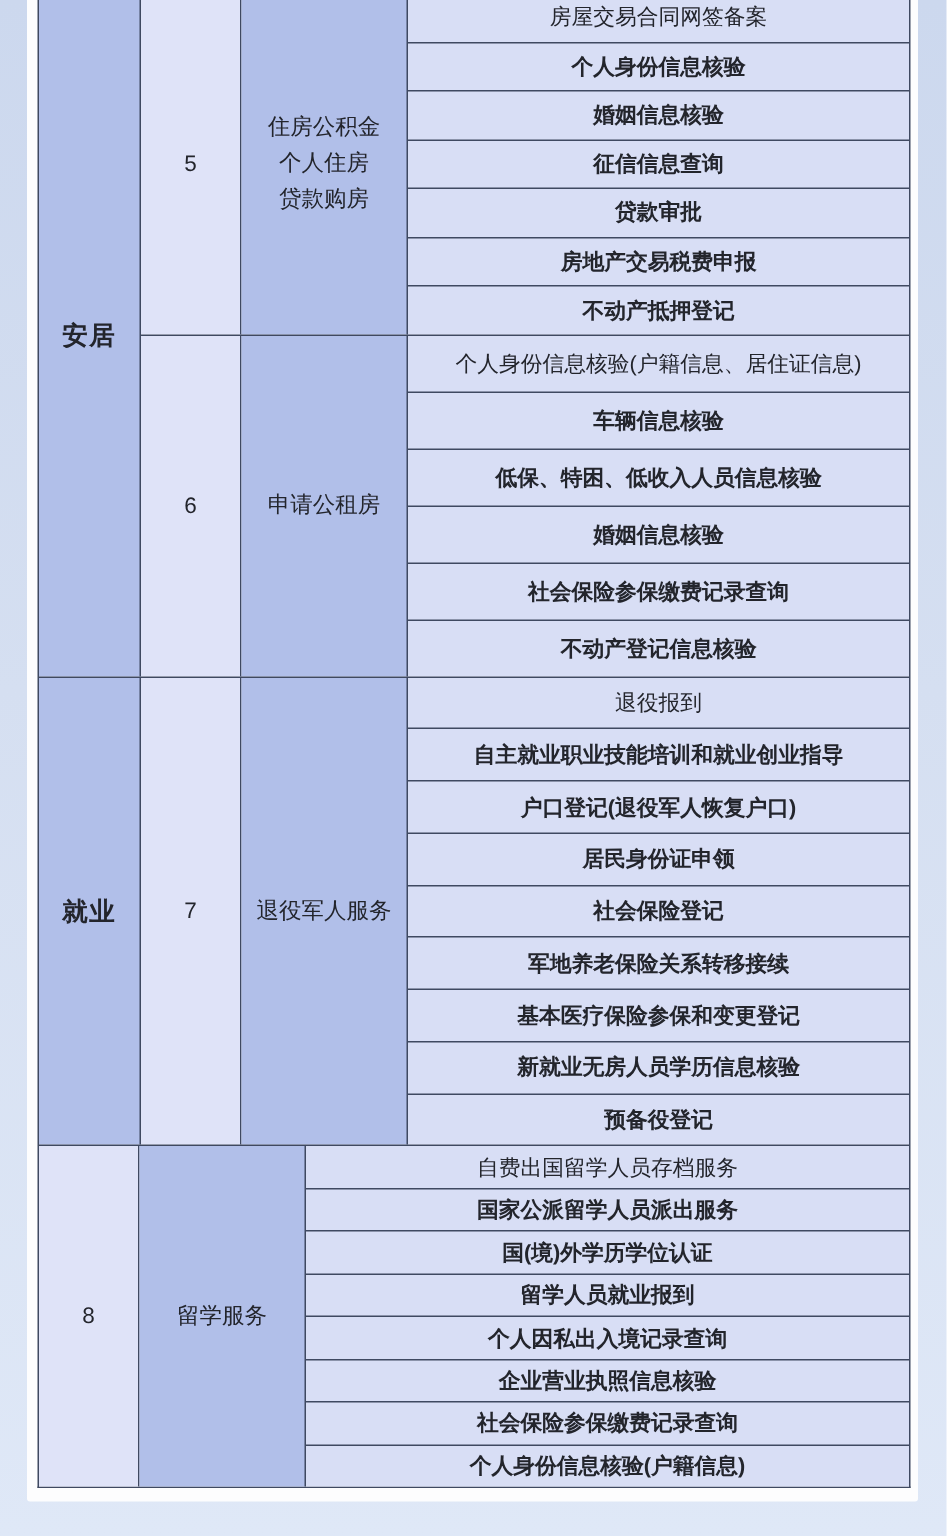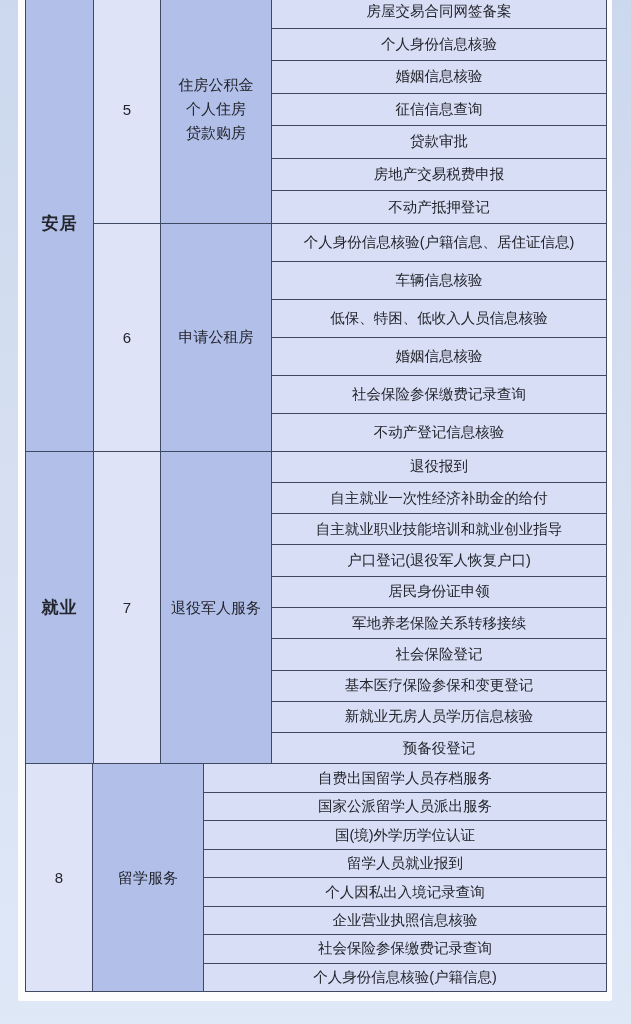--- a/index.html
+++ b/index.html
@@ -51,21 +51,21 @@
     width:110px;flex:0 0 110px;background:var(--c-med);
     border-right:1px solid var(--border);
     display:flex;flex-direction:column;align-items:center;justify-content:center;
     font-size:15px;line-height:24px;text-align:center;
   }
   .items{flex:1;display:flex;flex-direction:column;background:var(--c-items);min-width:0;}
   .item-row{
     flex:1;display:flex;align-items:center;justify-content:center;
     font-size:14.5px;text-align:center;padding:0 4px;
   }
-  .item-row + .item-row{border-top:1px solid var(--border);}
+  .item-row + .item-row{border-top:1px solid var(--border);font-weight:bold;}
 </style>
 </head>
 <body>
 
 <div class="stage">
   <div class="card">
     <div class="tbl">
         <div class="category-row">
           <div class="cat-cell">
             <div>安居</div>
@@ -144,36 +144,33 @@
                 <div>7</div>
               </div>
               <div class="name-cell">
                 <div>退役军人服务</div>
               </div>
               <div class="items">
                 <div class="item-row">
                   <div>退役报到</div>
                 </div>
                 <div class="item-row">
-                  <div>自主就业一次性经济补助金的给付</div>
-                </div>
-                <div class="item-row">
                   <div>自主就业职业技能培训和就业创业指导</div>
                 </div>
                 <div class="item-row">
                   <div>户口登记(退役军人恢复户口)</div>
                 </div>
                 <div class="item-row">
                   <div>居民身份证申领</div>
                 </div>
                 <div class="item-row">
+                  <div>社会保险登记</div>
+                </div>
+                <div class="item-row">
                   <div>军地养老保险关系转移接续</div>
-                </div>
-                <div class="item-row">
-                  <div>社会保险登记</div>
                 </div>
                 <div class="item-row">
                   <div>基本医疗保险参保和变更登记</div>
                 </div>
                 <div class="item-row">
                   <div>新就业无房人员学历信息核验</div>
                 </div>
                 <div class="item-row">
                   <div>预备役登记</div>
                 </div>

